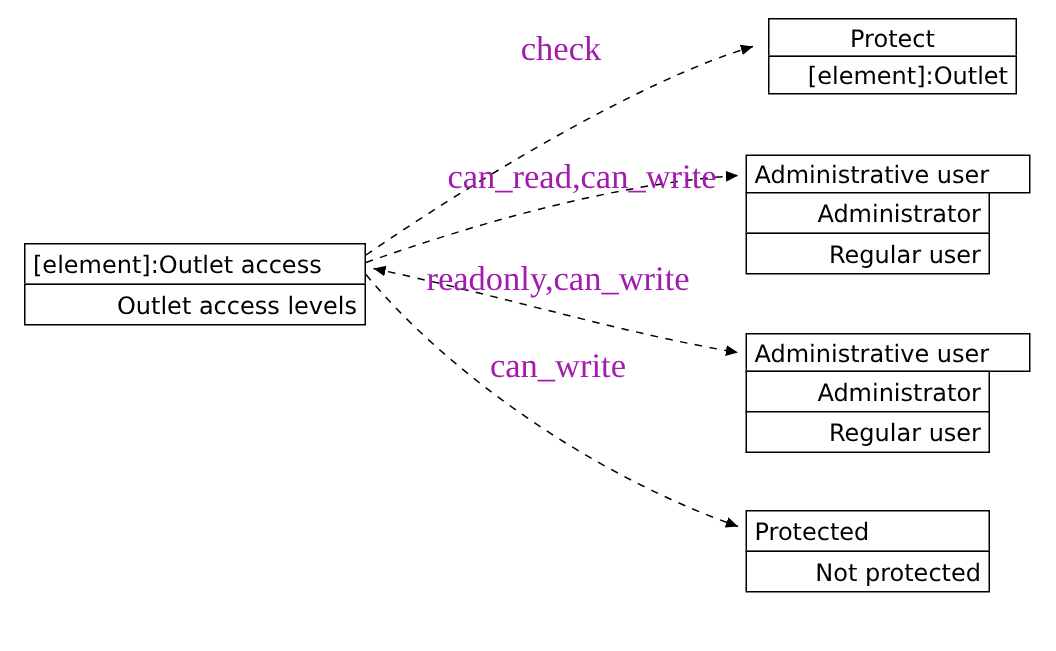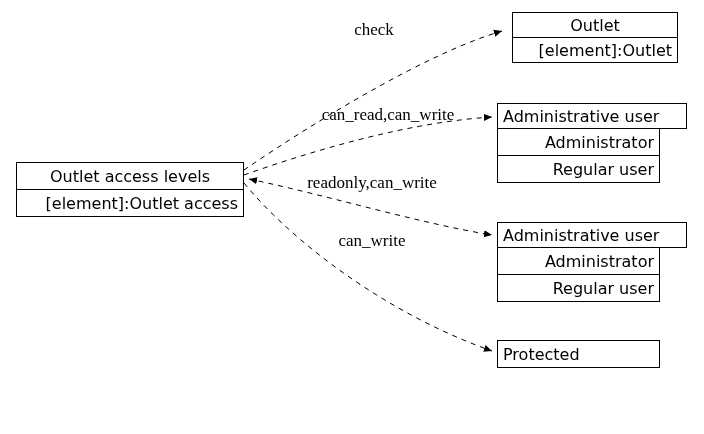--- a/index.html
+++ b/index.html
@@ -22,22 +22,22 @@
     white-space:nowrap;
     overflow:hidden;
     display:block;
   }
   .cell + .cell{margin-top:-1px;text-align:right;}
   .center{text-align:center;}
   .edge-label{
     position:absolute;
     transform:translateX(-50%);
     font-family:"Liberation Serif", serif;
-    font-size:17px;
-    color:#000000;
+    font-size:23px;
+    color:#a21caf;
     white-space:nowrap;
   }
 </style>
 </head>
 <body>
 
 <div class="canvas">
 
   <svg class="edges-layer" width="704" height="434" viewBox="0 0 704 434">
     <defs>
@@ -50,38 +50,39 @@
     <path d="M249,179 C330,196 418,223 492,235" fill="none" stroke="#000" stroke-width="1" stroke-dasharray="5,5" marker-start="url(#arr)" marker-end="url(#arr)"></path>
     <path d="M244,183 C295,245 390,315 492,351" fill="none" stroke="#000" stroke-width="1" stroke-dasharray="5,5" marker-end="url(#arr)"></path>
   </svg>
 
   <div class="edge-label" style="left:374px;top:20px">check</div>
   <div class="edge-label" style="left:388px;top:105px">can_read,can_write</div>
   <div class="edge-label" style="left:372px;top:173px">readonly,can_write</div>
   <div class="edge-label" style="left:372px;top:231px">can_write</div>
 
   <div class="node" style="left:16px;top:162px">
+    <div class="cell" style="width:228px;height:28px;line-height:27px">[element]:Outlet access</div>
     <div class="cell center" style="width:228px;height:28px;line-height:27px">Outlet access levels</div>
-    <div class="cell" style="width:228px;height:28px;line-height:27px">[element]:Outlet access</div>
   </div>
 
   <div class="node" style="left:512px;top:12px">
-    <div class="cell center" style="width:166px;height:26px;line-height:25px">Outlet</div>
+    <div class="cell center" style="width:166px;height:26px;line-height:25px">Protect</div>
     <div class="cell" style="width:166px;height:26px;line-height:25px">[element]:Outlet</div>
   </div>
 
   <div class="node" style="left:497px;top:103px">
     <div class="cell" style="width:190px;height:26px;line-height:25px">Administrative user</div>
     <div class="cell" style="width:163px;height:28px;line-height:27px">Administrator</div>
     <div class="cell" style="width:163px;height:28px;line-height:27px">Regular user</div>
   </div>
 
   <div class="node" style="left:497px;top:222px">
     <div class="cell" style="width:190px;height:26px;line-height:25px">Administrative user</div>
     <div class="cell" style="width:163px;height:28px;line-height:27px">Administrator</div>
     <div class="cell" style="width:163px;height:28px;line-height:27px">Regular user</div>
   </div>
 
   <div class="node" style="left:497px;top:340px">
     <div class="cell" style="width:163px;height:28px;line-height:27px">Protected</div>
+    <div class="cell" style="width:163px;height:28px;line-height:27px">Not protected</div>
   </div>
 
 </div>
 
 </body></html>

